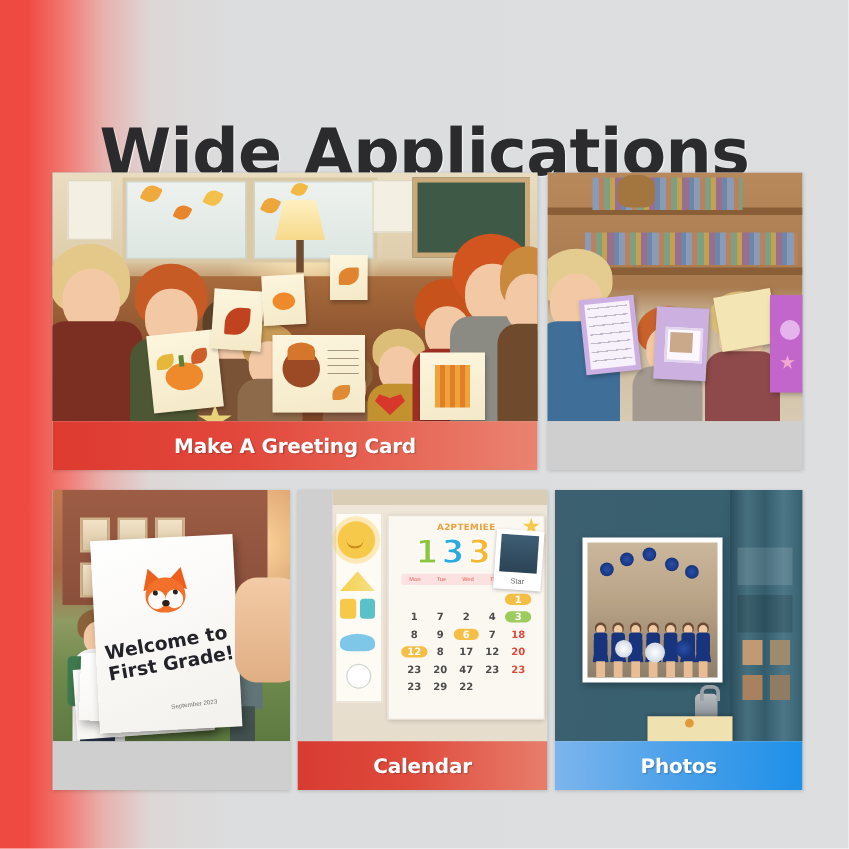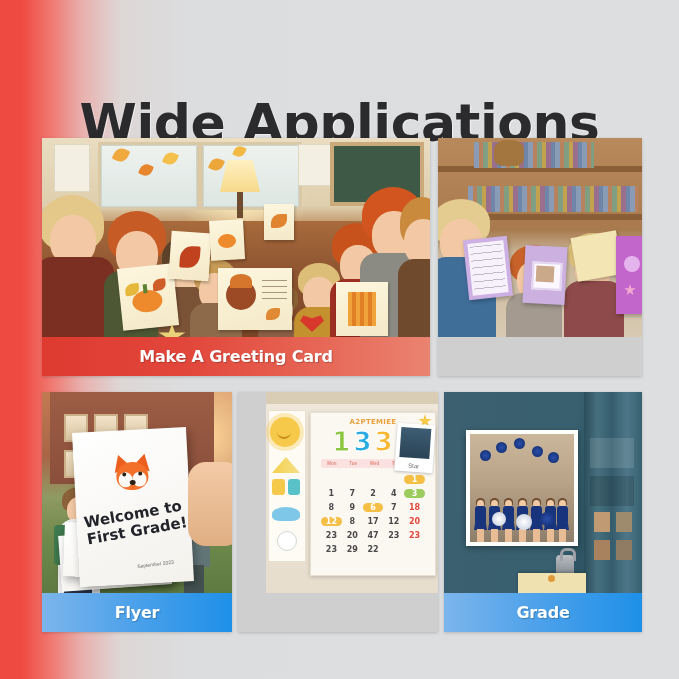--- a/index.html
+++ b/index.html
@@ -598,23 +598,20 @@
               <div class="fox-eye" style="left:16px;"></div>
               <div class="fox-eye" style="right:16px;"></div>
               <div class="fox-nose"></div>
             </div>
             <div class="fl-text" style="left:8px;top:76px;font-size:15px;">Welcome to
 First Grade!</div>
             <div style="position:absolute;left:58px;top:132px;font-size:5px;color:#6b6b6b;transform:rotate(-4deg);">September 2023</div>
           </div>
           <div class="fl-hand" style="left:146px;top:70px;width:54px;height:84px;border-radius:18px;"></div>
         </div>
-      </div>
-      <div class="caption cap-blue">
-        <span class="caption-label">Flyer</span>
       </div>
     </div>
 
     <div class="card" id="card-calendar">
       <div class="photo">
         <div class="scene-calendar">
           <div class="cal-strip-top"></div>
 
           <div style="position:absolute;left:2px;top:18px;width:36px;height:150px;background:#fdfbf4;border:1px solid #e6dfd2;">
             <div class="cal-sun" style="left:1px;top:6px;width:30px;height:30px;">
@@ -680,20 +677,23 @@
               <span class="cal-day"></span>
             </div>
           </div>
 
           <div class="cal-star"></div>
           <div class="cal-polaroid">
             <div class="pic"></div>
             <div class="cap">Star</div>
           </div>
         </div>
+      </div>
+      <div class="caption cap-red-sm">
+        <span class="caption-label">Calendar</span>
       </div>
     </div>
 
     <div class="card" id="card-photos">
       <div class="photo">
         <div class="scene-photos">
           <div class="locker-strip">
             <div style="position:absolute;left:6px;top:46px;width:44px;height:30px;background:rgba(255,255,255,0.12);"></div>
             <div style="position:absolute;left:6px;top:84px;width:44px;height:30px;background:rgba(0,0,0,0.14);"></div>
             <div style="position:absolute;left:10px;top:120px;width:16px;height:20px;background:#c09a72;"></div>
@@ -773,18 +773,18 @@
             </div>
           </div>
 
           <div class="ph-lock"></div>
           <div class="ph-note">
             <div class="ph-note-pin"></div>
           </div>
         </div>
       </div>
       <div class="caption cap-blue">
-        <span class="caption-label">Grade</span>
+        <span class="caption-label">Photos</span>
       </div>
     </div>
 
   </div>
 </div>
 
 </body></html>

